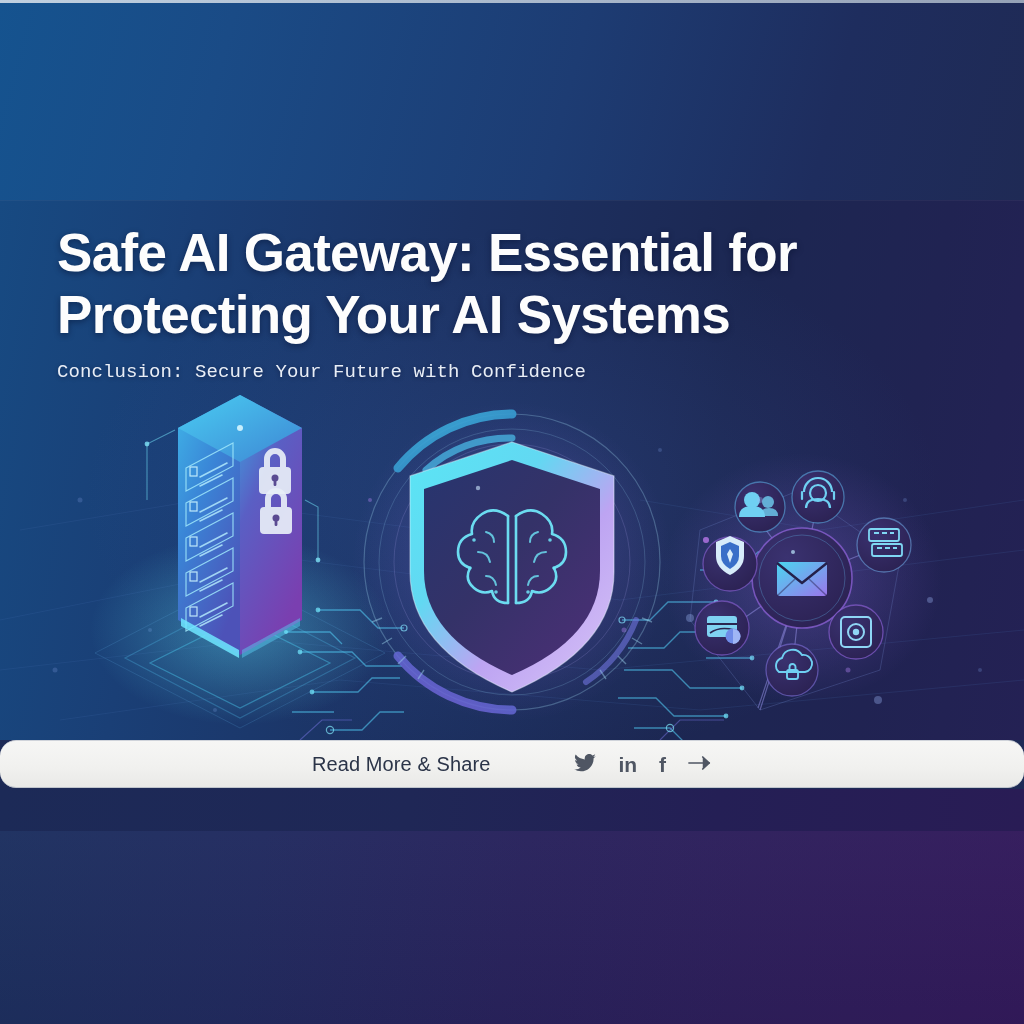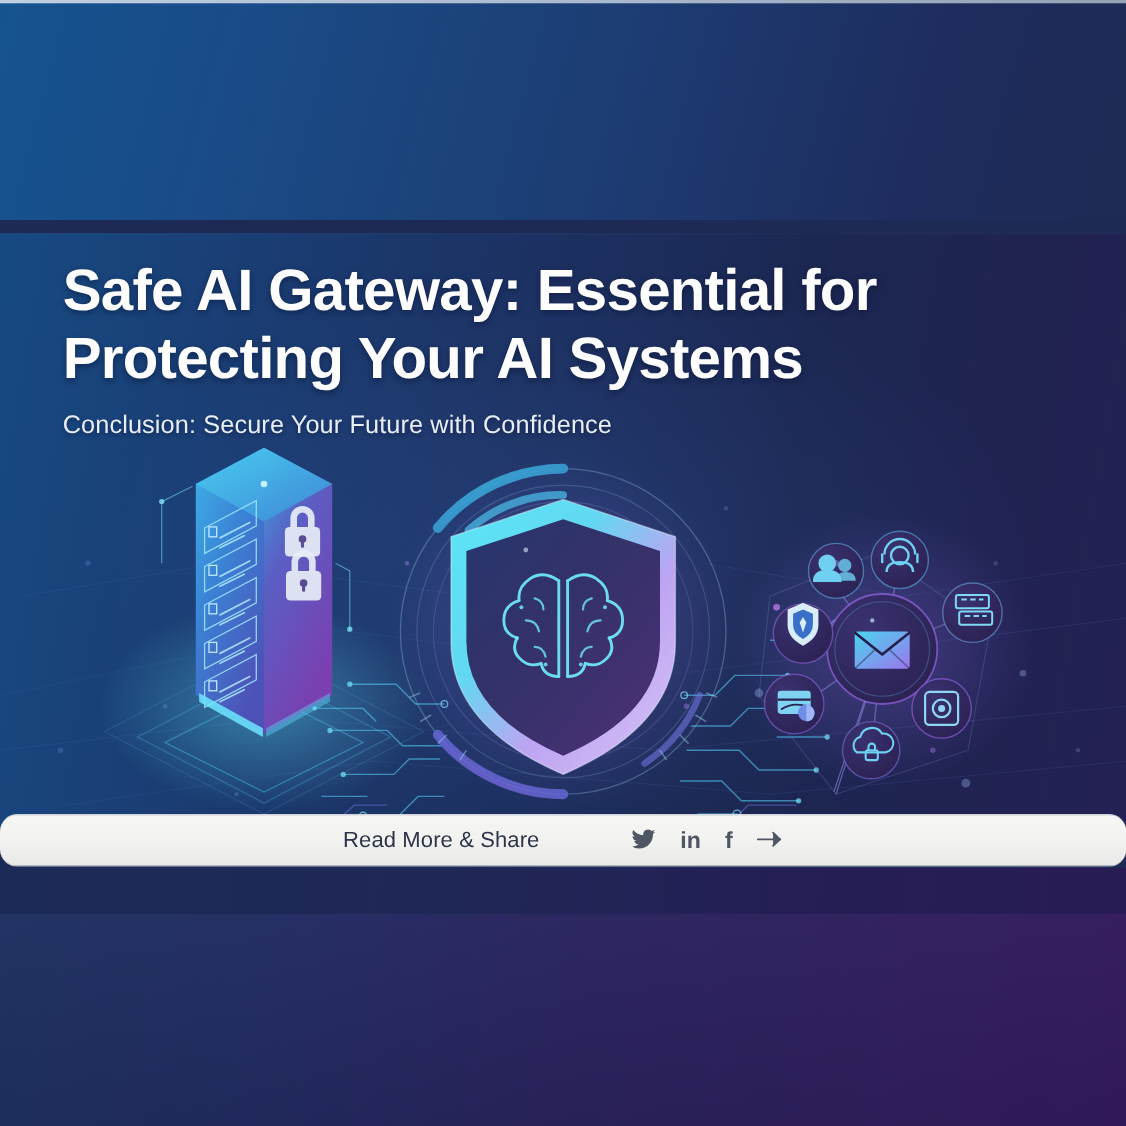--- a/index.html
+++ b/index.html
@@ -16,41 +16,41 @@
     background:linear-gradient(105deg,#15538f 0%,#1a4b86 22%,#1d3c73 55%,#1e2d5e 80%,#1f2a55 100%);
   }
   #top-band:after{
     content:""; position:absolute; left:0; right:0; top:0; height:3px;
     background:linear-gradient(90deg,#dfe6ee,#c9d4e0 40%,#aab7c7);
     opacity:.85;
   }
 
   
   #hero{
-    position:absolute; left:0; top:212px; width:1024px; height:540px;
+    position:absolute; left:0; top:200px; width:1024px; height:540px;
     overflow:hidden;
     background:linear-gradient(100deg,#174a82 0%,#1a3f76 18%,#1c3263 42%,#1c2752 68%,#202352 85%,#242154 100%);
   }
   #hero .vignette{
     position:absolute; inset:0;
     background:radial-gradient(ellipse 60% 70% at 50% 55%, rgba(70,110,190,.18), rgba(0,0,0,0) 70%);
   }
   #hero .seam{
     position:absolute; left:0; right:0; top:0; height:1px;
     background:rgba(255,255,255,.045);
   }
   .hero-text{ position:absolute; left:57px; top:22px; z-index:40; }
   #title{
     color:#fdfdfd; font-size:53px; line-height:62px; font-weight:700;
     letter-spacing:-0.7px; text-shadow:0 2px 6px rgba(0,10,40,.45);
     max-width:900px;
   }
   #subtitle{
-    margin-top:15px; color:#e9eef6; font-size:23px; font-weight:400;
-    letter-spacing:.1px; text-shadow:0 1px 4px rgba(0,10,40,.4);
+    margin-top:15px; color:#e9eef6; font-size:19px; font-weight:400;
+    letter-spacing:.1px; text-shadow:0 1px 4px rgba(0,10,40,.4);font-family:Liberation Mono, monospace;
   }
 
   
   #art{ position:absolute; inset:0; z-index:10; }
   #art svg{ display:block; width:1024px; height:540px; }
 
   
   #share-bar{
     position:absolute; left:0; top:740px; width:1024px; height:48px;
     background:linear-gradient(180deg,#f6f6f5 0%,#f1f1ef 55%,#e9e9e7 100%);

